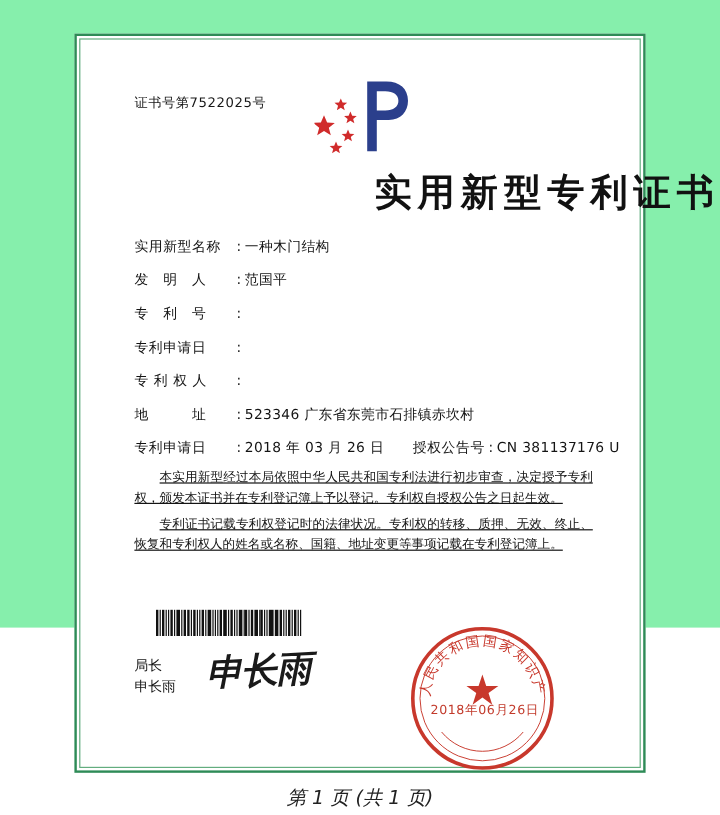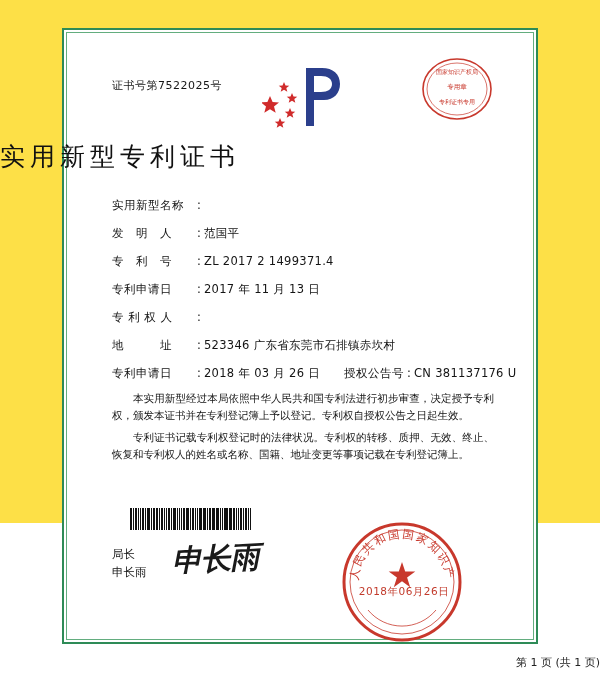--- a/index.html
+++ b/index.html
@@ -13,21 +13,21 @@
     font-family: "DejaVu Sans", "Liberation Sans", sans-serif;
     color: #1d1d1d;
     position: relative;
     overflow: hidden;
   }
   .page {
     position: absolute;
     left: 0; top: 0;
     width: 600px;
     height: 523px;
-    background: #fde047;
+    background: #86efac;
   }
   
   .border-outer {
     position: absolute;
     left: 62px;
     top: 28px;
     width: 476px;
     height: 616px;
     border: 2px solid #2e8b57;
     box-sizing: border-box;
@@ -69,23 +69,23 @@
     width: 74px;
     height: 74px;
   }
   .seal-top svg { display:block; }
   
   .doc-title {
     position: absolute;
     left: 0;
     top: 140px;
     width: 600px;
-    text-align: left;
-    font-size: 25px;
-    font-weight: normal;
+    text-align: right;
+    font-size: 31px;
+    font-weight: bold;
     letter-spacing: 5px;
     font-family: "DejaVu Serif", "Liberation Serif", serif;
     color: #111111;
   }
   
   .fields {
     position: absolute;
     left: 112px;
     top: 198px;
     width: 390px;
@@ -133,20 +133,21 @@
     top: 390px;
     width: 382px;
     font-size: 10.5px;
     line-height: 1.62;
     color: #141414;
     text-align: justify;
   }
   .body-text p {
     margin: 0 0 5px 0;
     text-indent: 21px;
+    text-decoration: underline;
   }
   
   .barcode {
     position: absolute;
     left: 130px;
     top: 508px;
     width: 122px;
     height: 22px;
     display: flex;
     align-items: stretch;
@@ -200,23 +201,24 @@
     color: #c23a2b;
     letter-spacing: 0.5px;
     white-space: nowrap;
   }
   
   .page-footer {
     position: absolute;
     left: 0;
     top: 655px;
     width: 600px;
-    text-align: right;
-    font-size: 11px;
+    text-align: center;
+    font-size: 16px;
     color: #222;
+    font-style: italic;
   }
 </style>
 </head>
 <body>
 
 <div class="page">
 
   <div class="border-outer"></div>
   <div class="border-inner"></div>
 
@@ -228,55 +230,45 @@
         <polygon points="8,30 10.6,36 17,36.4 12,40.4 13.7,46.8 8,43.2 2.3,46.8 4,40.4 -1,36.4 5.4,36"></polygon>
         <polygon points="22,16 23.5,19.5 27.3,19.7 24.3,22.1 25.3,25.8 22,23.7 18.7,25.8 19.7,22.1 16.7,19.7 20.5,19.5"></polygon>
         <polygon points="30,27 31.5,30.5 35.3,30.7 32.3,33.1 33.3,36.8 30,34.7 26.7,36.8 27.7,33.1 24.7,30.7 28.5,30.5"></polygon>
         <polygon points="28,42 29.5,45.5 33.3,45.7 30.3,48.1 31.3,51.8 28,49.7 24.7,51.8 25.7,48.1 22.7,45.7 26.5,45.5"></polygon>
         <polygon points="18,52 19.5,55.5 23.3,55.7 20.3,58.1 21.3,61.8 18,59.7 14.7,61.8 15.7,58.1 12.7,55.7 16.5,55.5"></polygon>
       </g>
       <path d="M44 2 L44 60 L52 60 L52 34 L62 34 C72 34 78 27 78 18 C78 8 71 2 60 2 Z M52 10 L59 10 C66 10 70 13 70 18 C70 23 66 26 59 26 L52 26 Z" fill="#2b3f8c"></path>
     </svg>
   </div>
 
-  <div class="seal-top">
-    <svg width="74" height="74" viewBox="0 0 74 74">
-      <ellipse cx="37" cy="37" rx="34" ry="30" fill="none" stroke="#c8382c" stroke-width="1.6"></ellipse>
-      <ellipse cx="37" cy="37" rx="30" ry="26" fill="none" stroke="#c8382c" stroke-width="0.7"></ellipse>
-      <text x="37" y="22" text-anchor="middle" font-size="6" fill="#c8382c" font-family="DejaVu Sans, sans-serif">国家知识产权局</text>
-      <text x="37" y="37" text-anchor="middle" font-size="6.5" fill="#c8382c" font-family="DejaVu Sans, sans-serif">专用章</text>
-      <text x="37" y="52" text-anchor="middle" font-size="6" fill="#c8382c" font-family="DejaVu Sans, sans-serif">专利证书专用</text>
-    </svg>
-  </div>
 
   <div class="doc-title">实用新型专利证书</div>
 
   <div class="fields">
 
     <div class="field-row">
       <span class="field-label">实用新型名称</span>
       <span class="field-colon">:</span>
+      <span class="field-value">一种木门结构</span>
     </div>
 
     <div class="field-row">
       <span class="field-label">发　明　人</span>
       <span class="field-colon">:</span>
       <span class="field-value">范国平</span>
     </div>
 
     <div class="field-row">
       <span class="field-label">专　利　号</span>
       <span class="field-colon">:</span>
-      <span class="field-value">ZL 2017 2 1499371.4</span>
     </div>
 
     <div class="field-row">
       <span class="field-label">专利申请日</span>
       <span class="field-colon">:</span>
-      <span class="field-value">2017 年 11 月 13 日</span>
     </div>
 
     <div class="field-row">
       <span class="field-label">专 利 权 人</span>
       <span class="field-colon">:</span>
     </div>
 
     <div class="field-row">
       <span class="field-label">地　　　址</span>
       <span class="field-colon">:</span>

